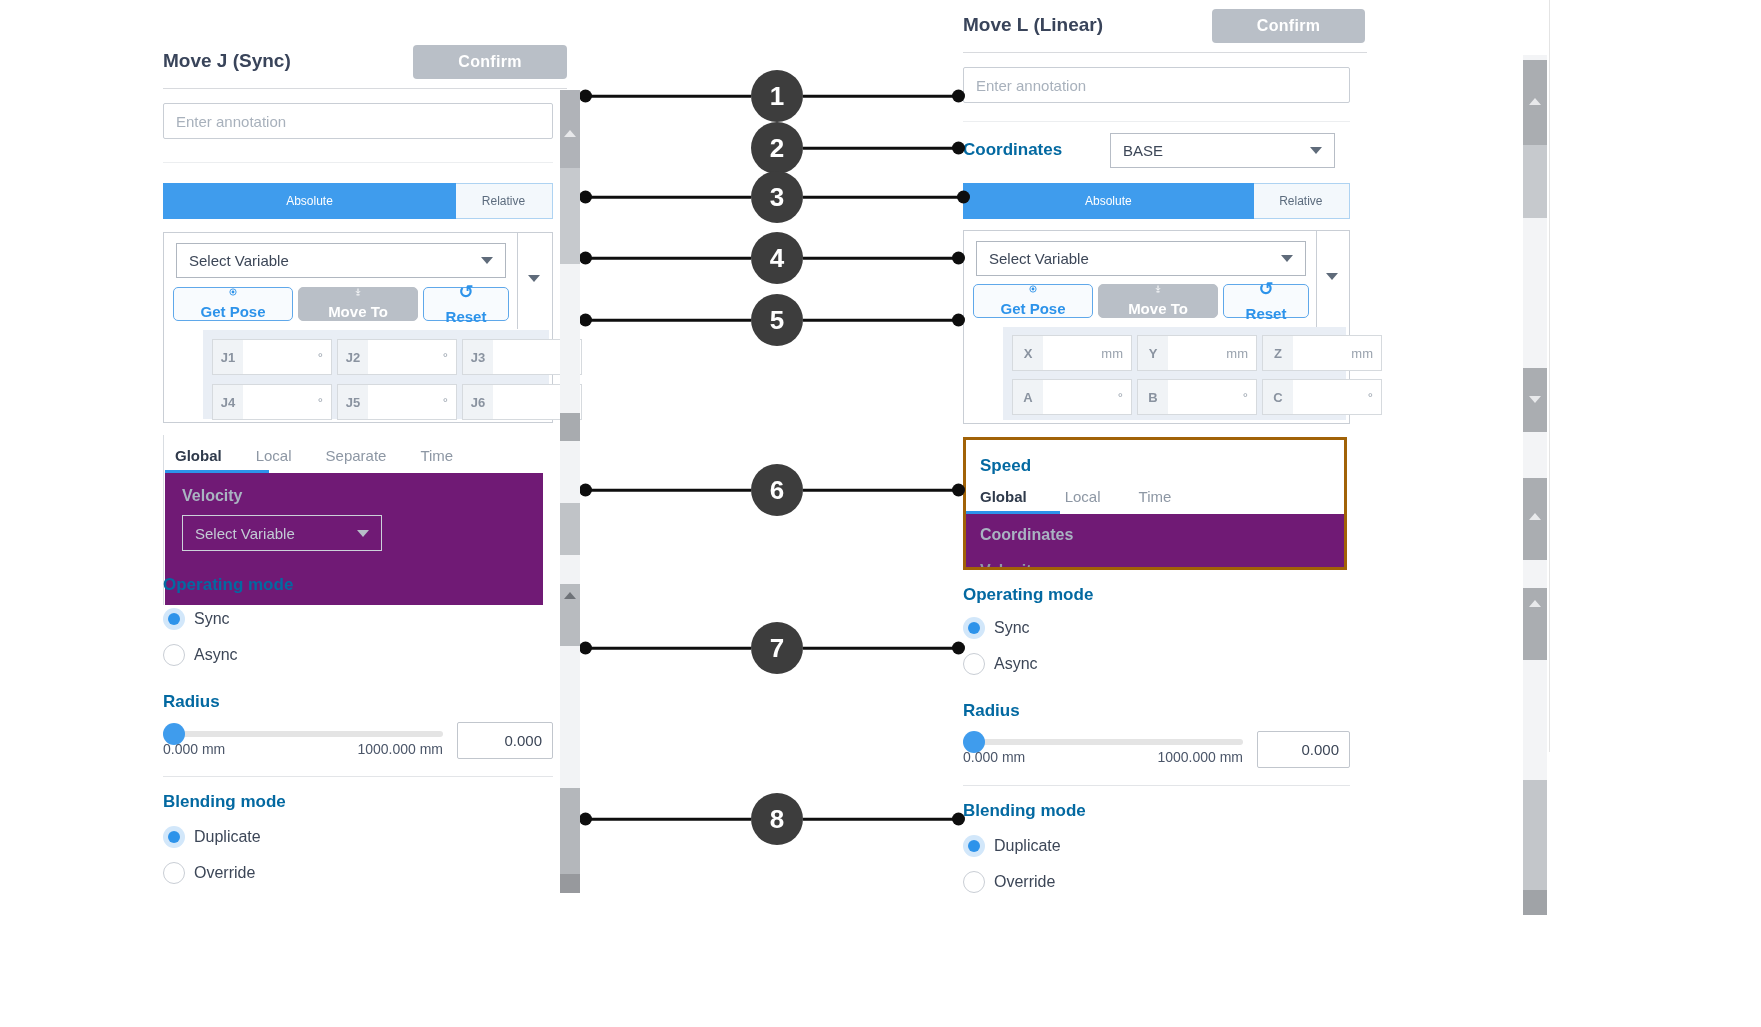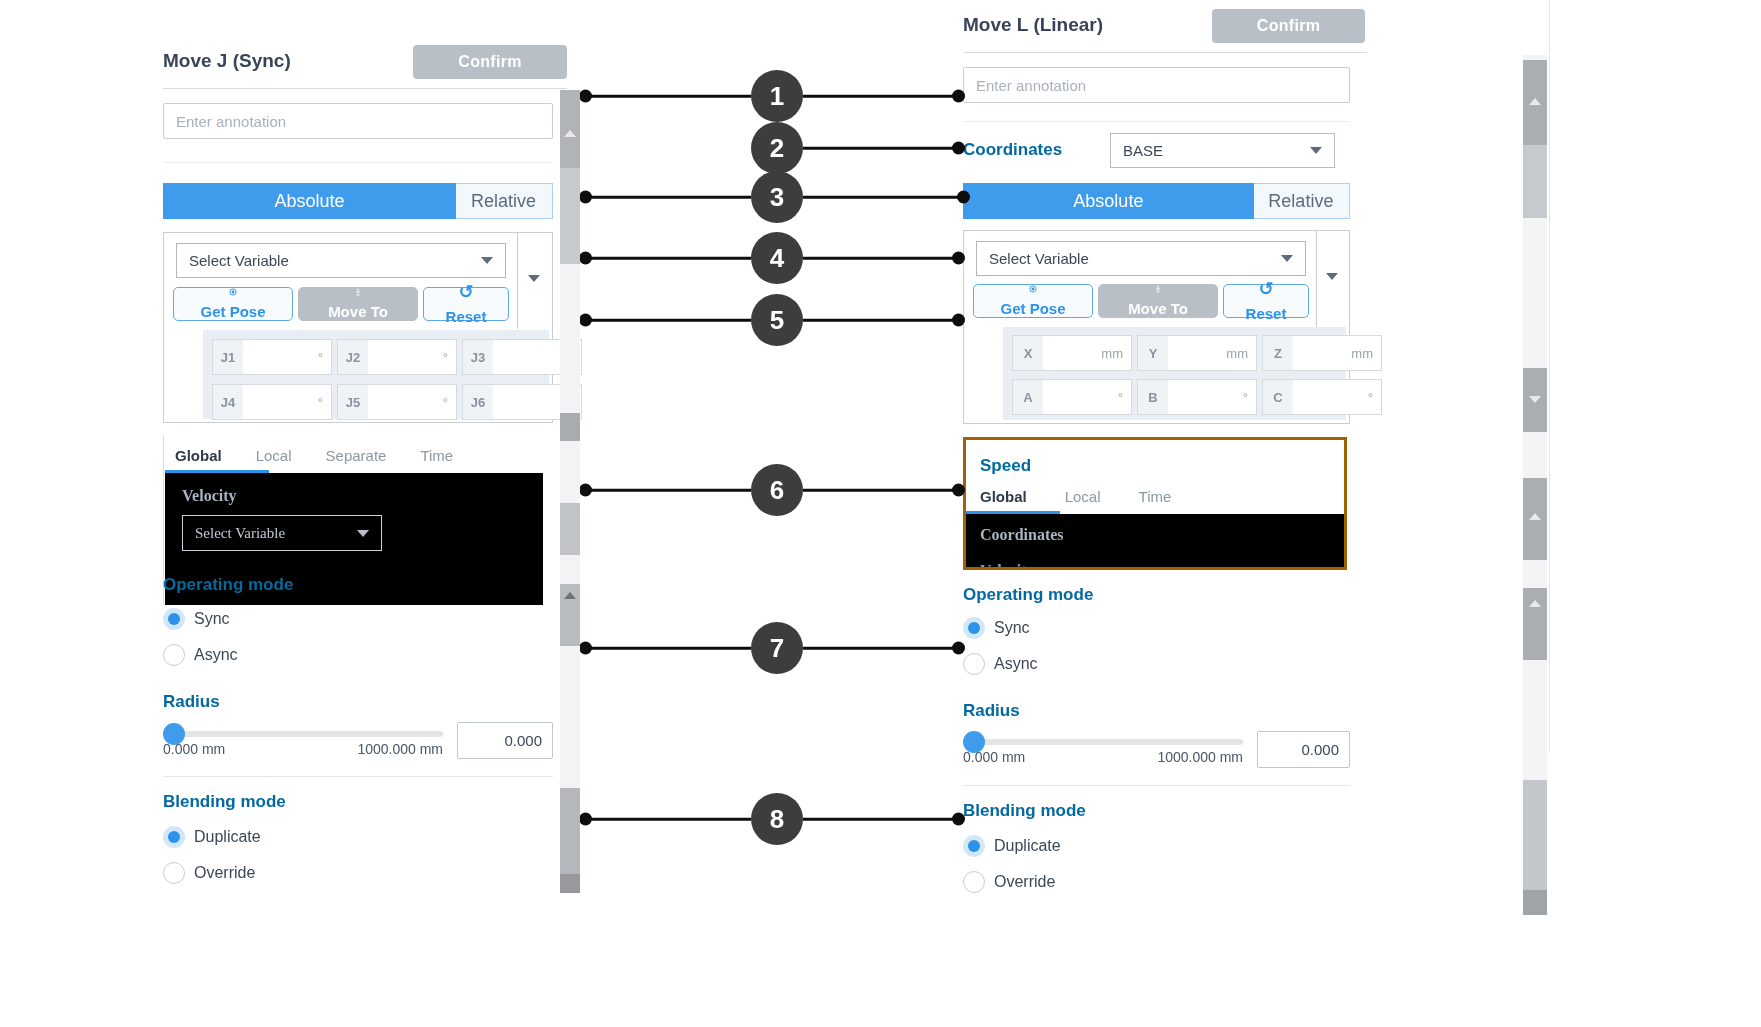--- a/index.html
+++ b/index.html
@@ -12,21 +12,21 @@
   .p-title { position:absolute; left:0; font-size:19px; font-weight:700; color:#39445a; white-space:nowrap; }
   .confirm-btn { position:absolute; height:34px; background:#b9bfc7; border:none; border-radius:4px;
                  color:#fff; font-family:inherit; font-size:16px; font-weight:700; letter-spacing:.3px; }
   .hr { position:absolute; left:0; height:1px; background:#d8dade; }
   .hr.light { background:#eceef0; }
   .annotation { position:absolute; left:0; height:36px; border:1px solid #c9ced5; border-radius:2px;
                 padding:0 12px; font-family:inherit; font-size:15px; color:#3c4657; outline:none; }
   .annotation::placeholder { color:#a8b1bc; }
 
   .mode-tabs { position:absolute; left:0; height:36px; display:flex; border:1px solid #aed3f2; background:#f3f8fc; }
-  .mtab { flex:1; text-align:center; line-height:34px; font-size:18px; color:#5c6c7e; cursor:pointer; }
+  .mtab { flex:1; text-align:center; line-height:34px; font-size:12px; color:#5c6c7e; cursor:pointer; }
   .mtab.active { background:#3f9ced; color:#fff; margin:-1px; line-height:36px; flex-basis:calc(50% + 2px); }
 
   .groupbox { position:absolute; left:0; border:1px solid #c9ced5; background:#fff; }
   .gb-vline { position:absolute; top:0; width:1px; height:96px; background:#c9ced5; }
   .select { position:absolute; height:35px; border:1px solid #b0b7c0; background:#fff; display:flex;
             align-items:center; padding:0 12px; font-size:15px; color:#3c4657; cursor:pointer; }
   .select .sv { flex:1; }
   .caret { width:0; height:0; border-left:6px solid transparent; border-right:6px solid transparent;
            border-top:7px solid #5f6b7a; }
   .sub-caret { position:absolute; }
@@ -43,21 +43,21 @@
   .f-label { width:30px; align-self:stretch; background:#f0f3f6; color:#8a93a0; font-size:13px; font-weight:700;
              display:flex; align-items:center; justify-content:center; }
   .f-input { flex:1; min-width:0; border:none; outline:none; background:transparent; font-family:inherit; font-size:14px; padding:0 4px; }
   .f-unit { color:#9aa3ae; font-size:13px; padding-right:8px; }
 
   
   .stabs { position:absolute; display:flex; gap:34px; font-size:15px; color:#8d97a4; }
   .stab { cursor:pointer; white-space:nowrap; }
   .stab.active { color:#2f3a4b; font-weight:700; }
   .underline { position:absolute; height:3px; background:#2d93ea; }
-  .lightpanel { position:absolute; background:#000000;font-family:Liberation Serif, serif; }
+  .lightpanel { position:absolute; background:#701a75; }
   .ghost-label { position:absolute; font-size:16px; font-weight:700; color:#a9b4c1; }
   .ghost-select { position:absolute; height:36px; border:1px solid #ccd2d9; display:flex; align-items:center;
                   padding:0 12px; font-size:15px; color:#c3cbd5; cursor:default; }
   .ghost-select .caret { border-top-color:#b7bec8; }
 
   .h2 { position:absolute; left:0; font-size:17px; font-weight:700; color:#0369a1; white-space:nowrap; }
   .radio-row { position:absolute; left:0; display:flex; align-items:center; gap:9px; height:23px; cursor:pointer; }
   .rb { width:22px; height:22px; border-radius:50%; background:#fff; border:1px solid #c9ced5; position:relative; flex:0 0 auto; }
   .rb.on { border:none; background:#d2e7fa; }
   .rb.on::after { content:''; position:absolute; inset:5px; border-radius:50%; background:#2d93ea; }

